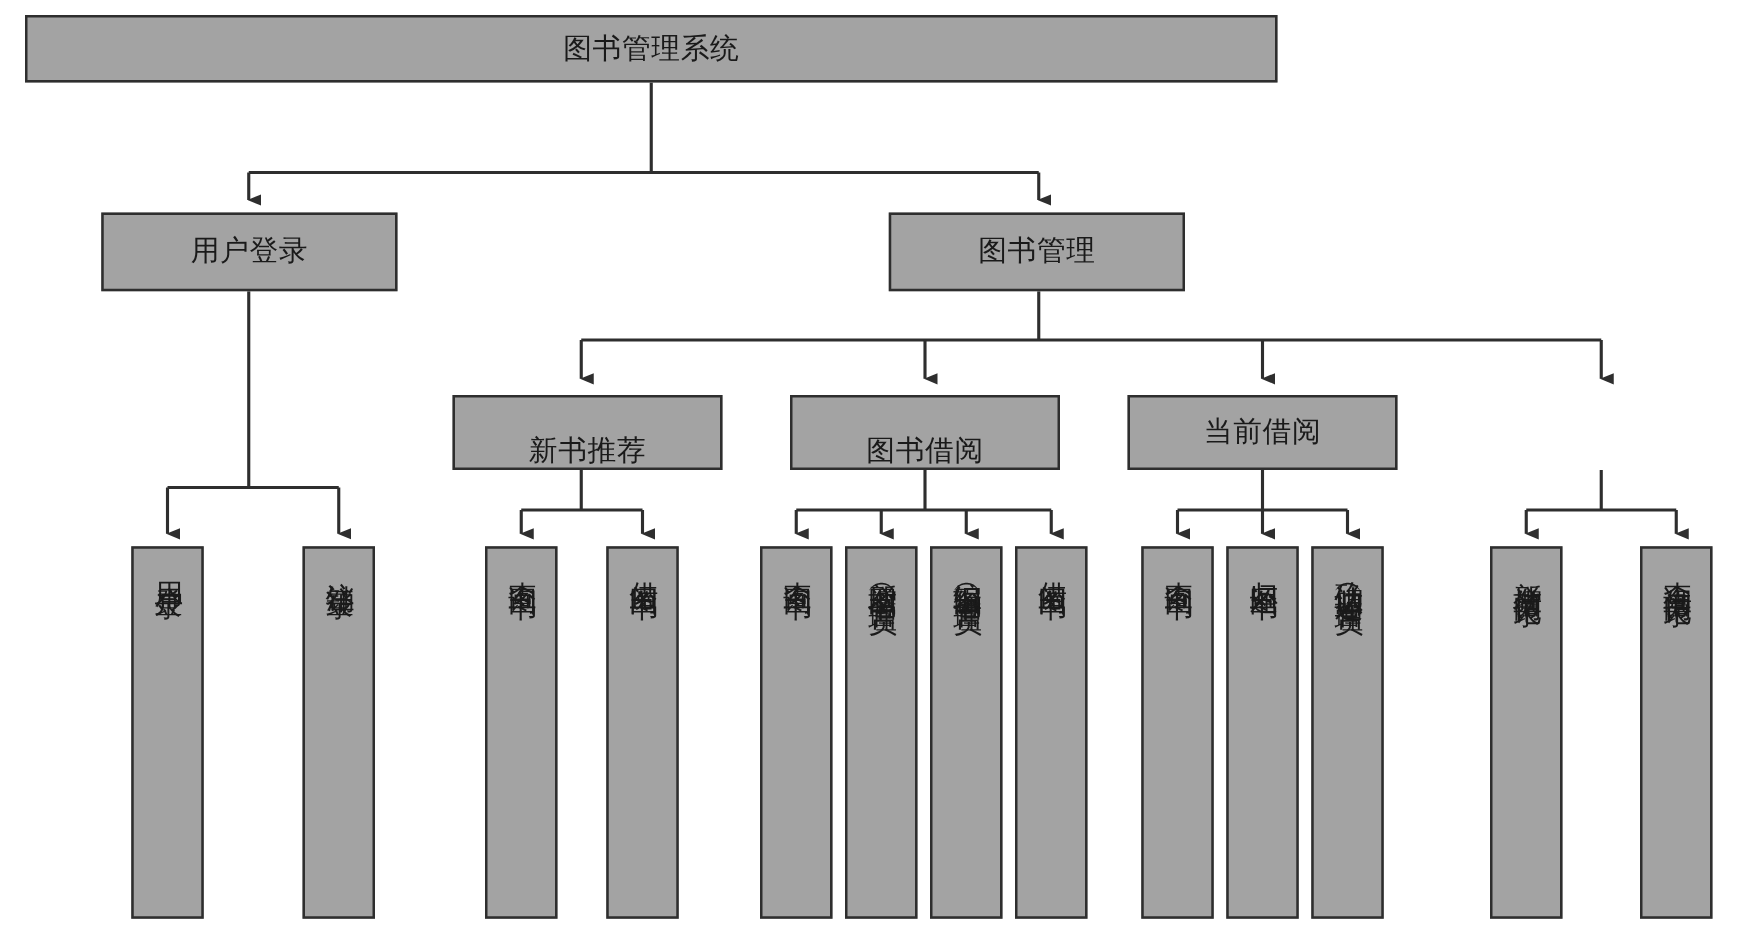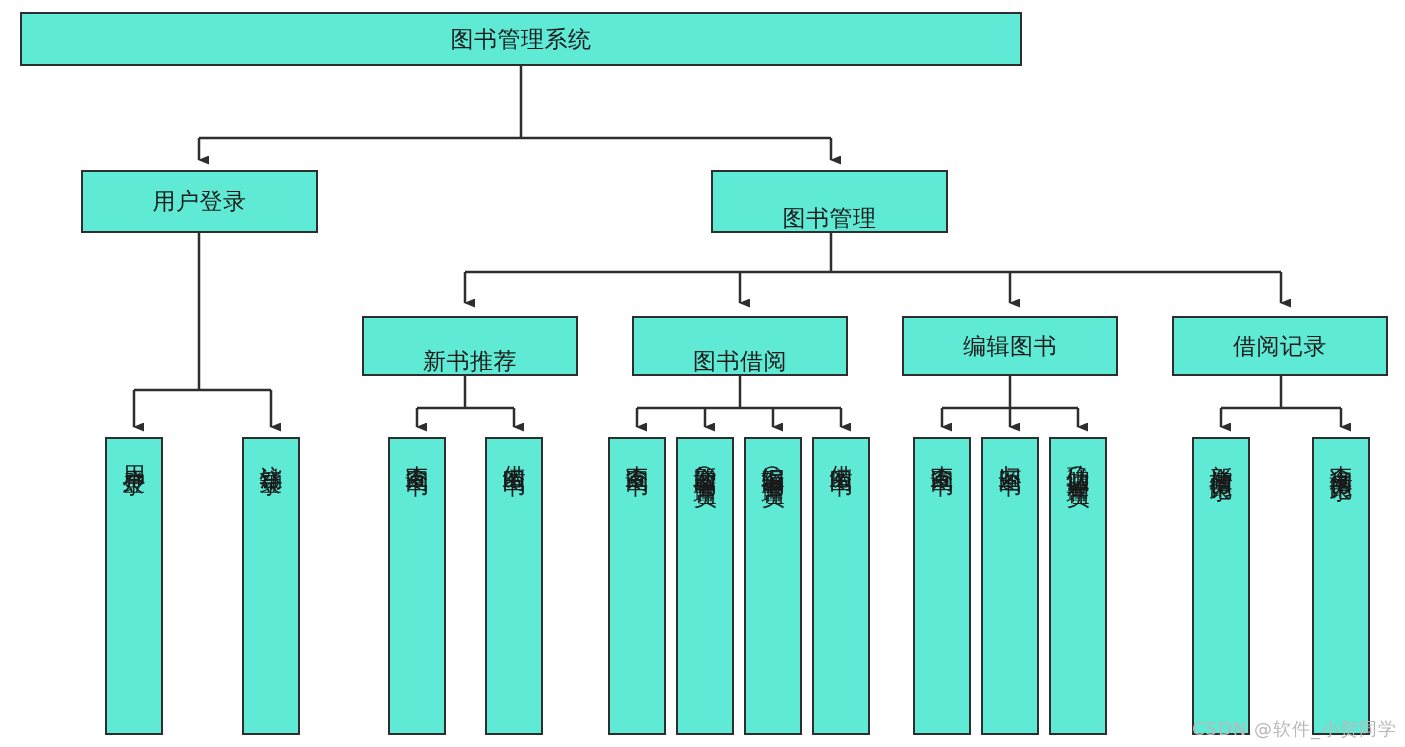--- a/index.html
+++ b/index.html
@@ -21,21 +21,21 @@
     position: absolute;
     left: 0;
     top: 0;
     width: 1405px;
     height: 747px;
     pointer-events: none;
   }
   .node {
     position: absolute;
     box-sizing: border-box;
-    background: #5eead4;
+    background: #a3a3a3;
     border: 2.5px solid #2e2e2e;
     display: flex;
     align-items: center;
     justify-content: center;
     color: #1a1a1a;
   }
   .node .label {
     display: block;
     text-align: center;
     line-height: 1.08;
@@ -124,35 +124,32 @@
     </g>
   </svg>
 
   <div class="node root h" style="left:20px; top:12px; width:1002px; height:54px;">
     <span class="label">图书管理系统</span>
   </div>
 
   <div class="node h" style="left:81px; top:170px; width:237px; height:63px;">
     <span class="label">用户登录</span>
   </div>
-  <div class="node h" style="left:711px; top:170px; width:237px; height:63px;align-items:flex-end;">
+  <div class="node h" style="left:711px; top:170px; width:237px; height:63px;">
     <span class="label">图书管理</span>
   </div>
 
   <div class="node h" style="left:362px; top:316px; width:216px; height:60px;align-items:flex-end;">
     <span class="label">新书推荐</span>
   </div>
   <div class="node h" style="left:632px; top:316px; width:216px; height:60px;align-items:flex-end;">
     <span class="label">图书借阅</span>
   </div>
   <div class="node h" style="left:902px; top:316px; width:216px; height:60px;">
-    <span class="label">编辑图书</span>
-  </div>
-  <div class="node h" style="left:1172px; top:316px; width:216px; height:60px;">
-    <span class="label">借阅记录</span>
+    <span class="label">当前借阅</span>
   </div>
 
   <div class="node v" style="left:105px; top:437px; width:58px; height:298px;">
     <span class="label">用户登录</span>
   </div>
   <div class="node v" style="left:242px; top:437px; width:58px; height:298px;">
     <span class="label">注销登录</span>
   </div>
 
   <div class="node v" style="left:388px; top:437px; width:58px; height:298px;">
@@ -185,15 +182,14 @@
     <span class="label">确认归还（管理员）</span>
   </div>
 
   <div class="node v" style="left:1192px; top:437px; width:58px; height:298px;">
     <span class="label">新增借阅记录</span>
   </div>
   <div class="node v" style="left:1312px; top:437px; width:58px; height:298px;">
     <span class="label">查询借阅记录</span>
   </div>
 
-  <div class="watermark">CSDN @软件_小贺同学</div>
 
 </div>
 
 </body></html>

